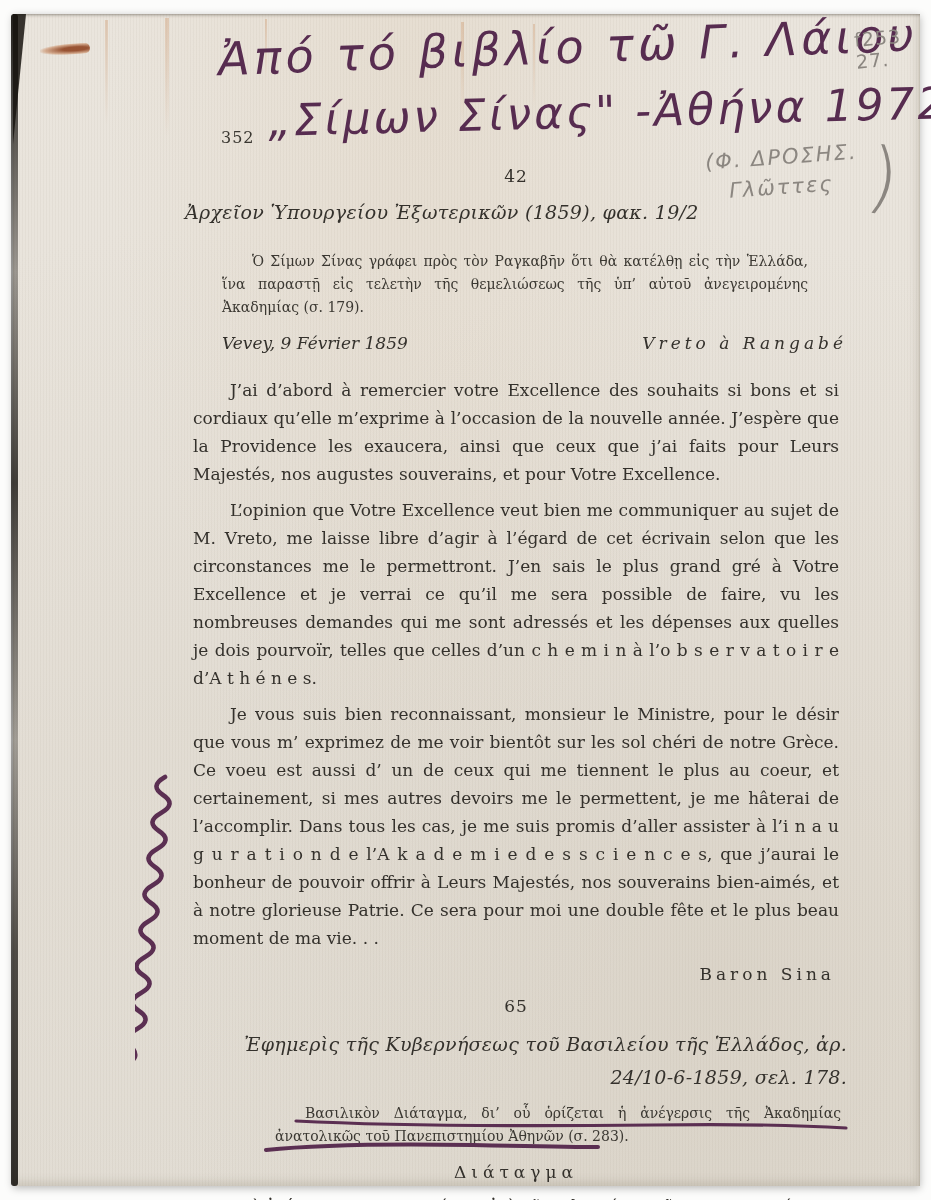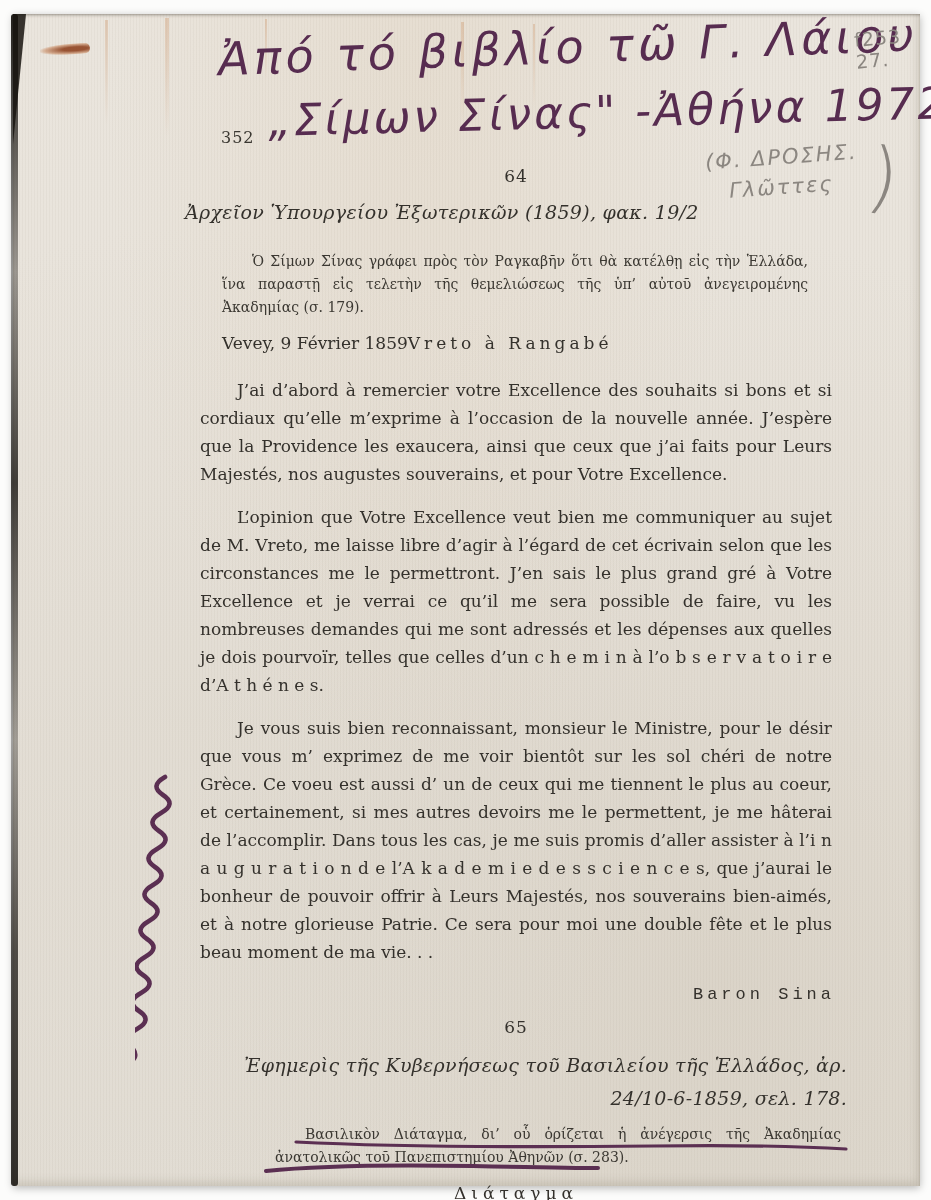--- a/index.html
+++ b/index.html
@@ -59,31 +59,31 @@
     font-family:"DejaVu Sans",sans-serif;transform:rotate(8deg);
   }
   .page-num{position:absolute;left:208px;top:114px;font-size:16px;color:#3a3731;letter-spacing:1px;}
 
   
   .content{
     position:absolute;left:172px;top:148px;width:662px;color:#34312c;
     font-size:17px;line-height:28px;
   }
   .center{text-align:center;}
-  .right{text-align:right;font-family:Liberation Mono, monospace;}
+  .right{text-align:right;}
   .num{font-size:17px;margin-bottom:8px;letter-spacing:1px;}
   .heading{font-style:italic;font-size:19px;margin-bottom:24px;letter-spacing:.3px;}
   .summary{
     margin:0 0 10px 37px;width:586px;font-size:14px;line-height:23px;
     text-indent:30px;text-align:justify;color:#3b3832;
   }
-  .dateline-row{display:flex;align-items:baseline;margin-bottom:19px;}
+  .dateline-row{display:flex;justify-content:space-between;align-items:baseline;margin-bottom:19px;font-style:italic;}
   .dateline{padding-left:37px;}
   .ls{letter-spacing:4px;}
-  p.body{margin:15px;text-indent:37px;text-align:justify;}
+  p.body{margin:8px;text-indent:37px;text-align:justify;}
   .salutation{margin:0;padding-left:37px;}
   .signature{margin:2px 12px 4px 0;}
   .sec2-heading{font-style:italic;font-size:19px;line-height:33px;margin:4px 0 8px 0;letter-spacing:.3px;text-align:right;}
   .summary2{
     position:relative;margin:0 0 4px 90px;width:566px;font-size:14px;line-height:23px;
     text-indent:30px;text-align:justify;color:#3b3832;
   }
   .underline-svg{position:absolute;pointer-events:none;}
   .u1{left:18px;top:16px;}
   .u2{left:-12px;top:39px;}
@@ -111,21 +111,21 @@
   <div class="pencil pencil-note">
     <div class="l1">(Φ. ΔΡΟΣΗΣ.</div>
     <div class="l2">Γλῶττες</div>
   </div>
   <div class="big-paren">)</div>
 
   <div class="page-num">352</div>
 
   <div class="content">
 
-    <div class="center num">64</div>
+    <div class="center num">42</div>
     <div class="heading">Ἀρχεῖον Ὑπουργείου Ἐξωτερικῶν (1859), φακ. 19/2</div>
     <div class="summary">Ὁ Σίμων Σίνας γράφει πρὸς τὸν Ραγκαβῆν ὅτι θὰ κατέλθῃ εἰς τὴν Ἑλλάδα, ἵνα παραστῇ εἰς τελετὴν τῆς θεμελιώσεως τῆς ὑπ’ αὐτοῦ ἀνεγειρομένης Ἀκαδημίας (σ. 179).</div>
 
     <div class="dateline-row">
       <span class="dateline">Vevey, 9 Février 1859</span>
       <span class="ls">Vreto à Rangabé</span>
     </div>
     <p class="body">J’ai d’abord à remercier votre Excellence des souhaits si bons et si cordiaux qu’elle m’exprime à l’occasion de la nouvelle année. J’espère que la Providence les exaucera, ainsi que ceux que j’ai faits pour Leurs Majestés, nos augustes souverains, et pour Votre Excellence.</p>
     <p class="body">L’opinion que Votre Excellence veut bien me communiquer au sujet de M. Vreto, me laisse libre d’agir à l’égard de cet écrivain selon que les circonstances me le permettront. J’en sais le plus grand gré à Votre Excellence et je verrai ce qu’il me sera possible de faire, vu les nombreuses demandes qui me sont adressés et les dépenses aux quelles je dois pourvoïr, telles que celles d’un c h e m i n  à  l’o b s e r v a t o i r e  d’A t h é n e s.</p>
     <p class="body">Je vous suis bien reconnaissant, monsieur le Ministre, pour le désir que vous m’ exprimez de me voir bientôt sur les sol chéri de notre Grèce. Ce voeu est aussi d’ un de ceux qui me tiennent le plus au coeur, et certainement, si mes autres devoirs me le permettent, je me hâterai de l’accomplir. Dans tous les cas, je me suis promis d’aller assister à l’i n a u g u r a t i o n  d e  l’A k a d e m i e  d e s  s c i e n c e s, que j’aurai le bonheur de pouvoir offrir à Leurs Majestés, nos souverains bien-aimés, et à notre glorieuse Patrie. Ce sera pour moi une double fête et le plus beau moment de ma vie. . .</p>

